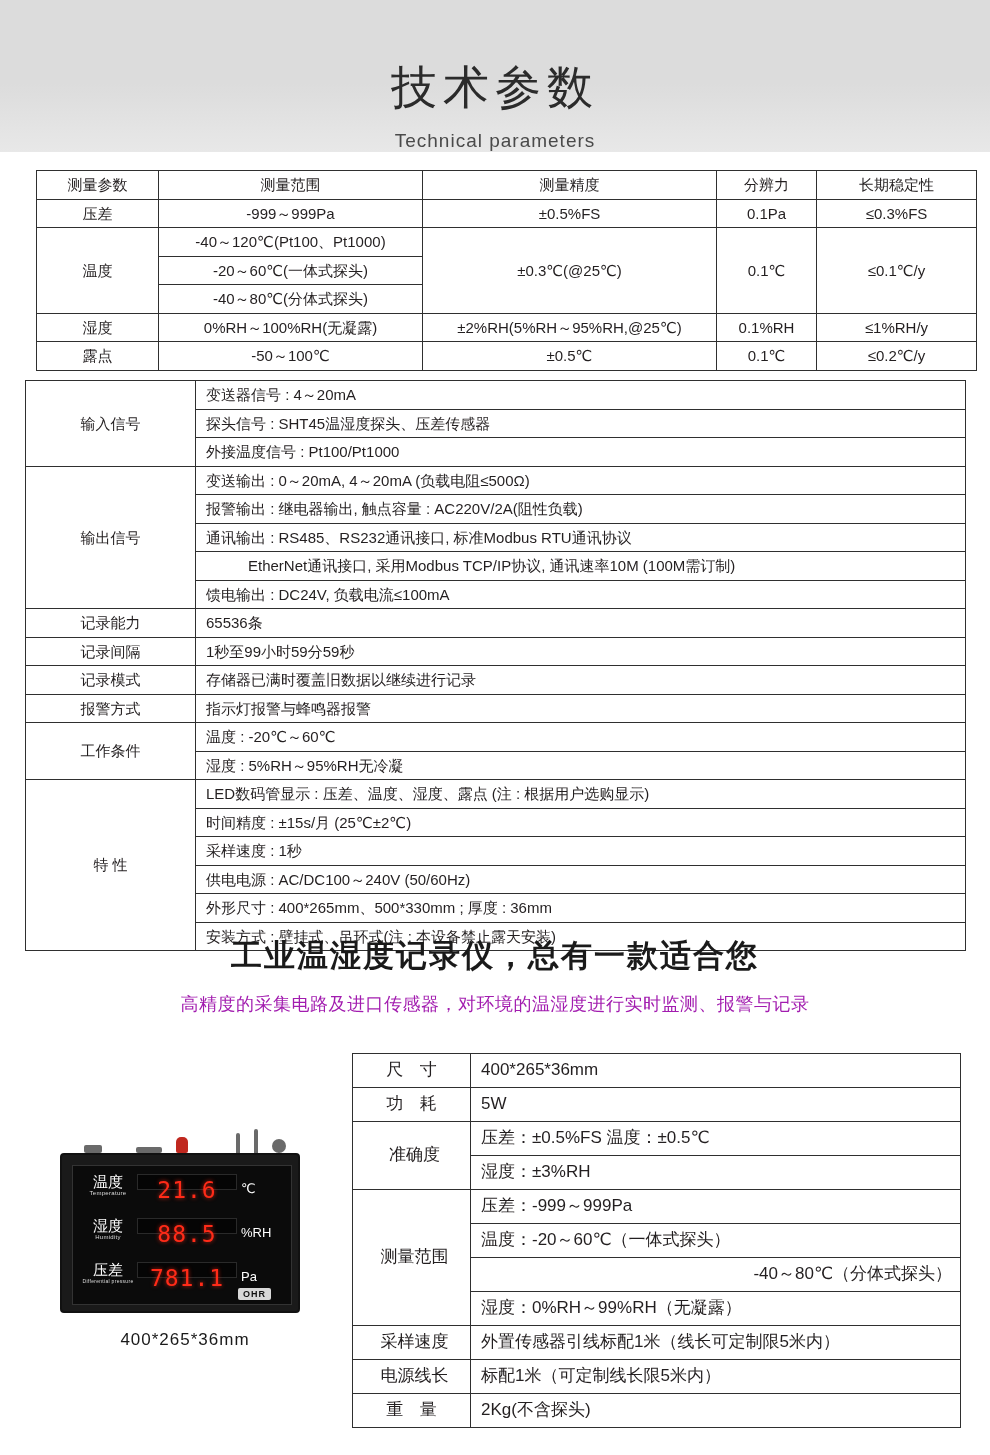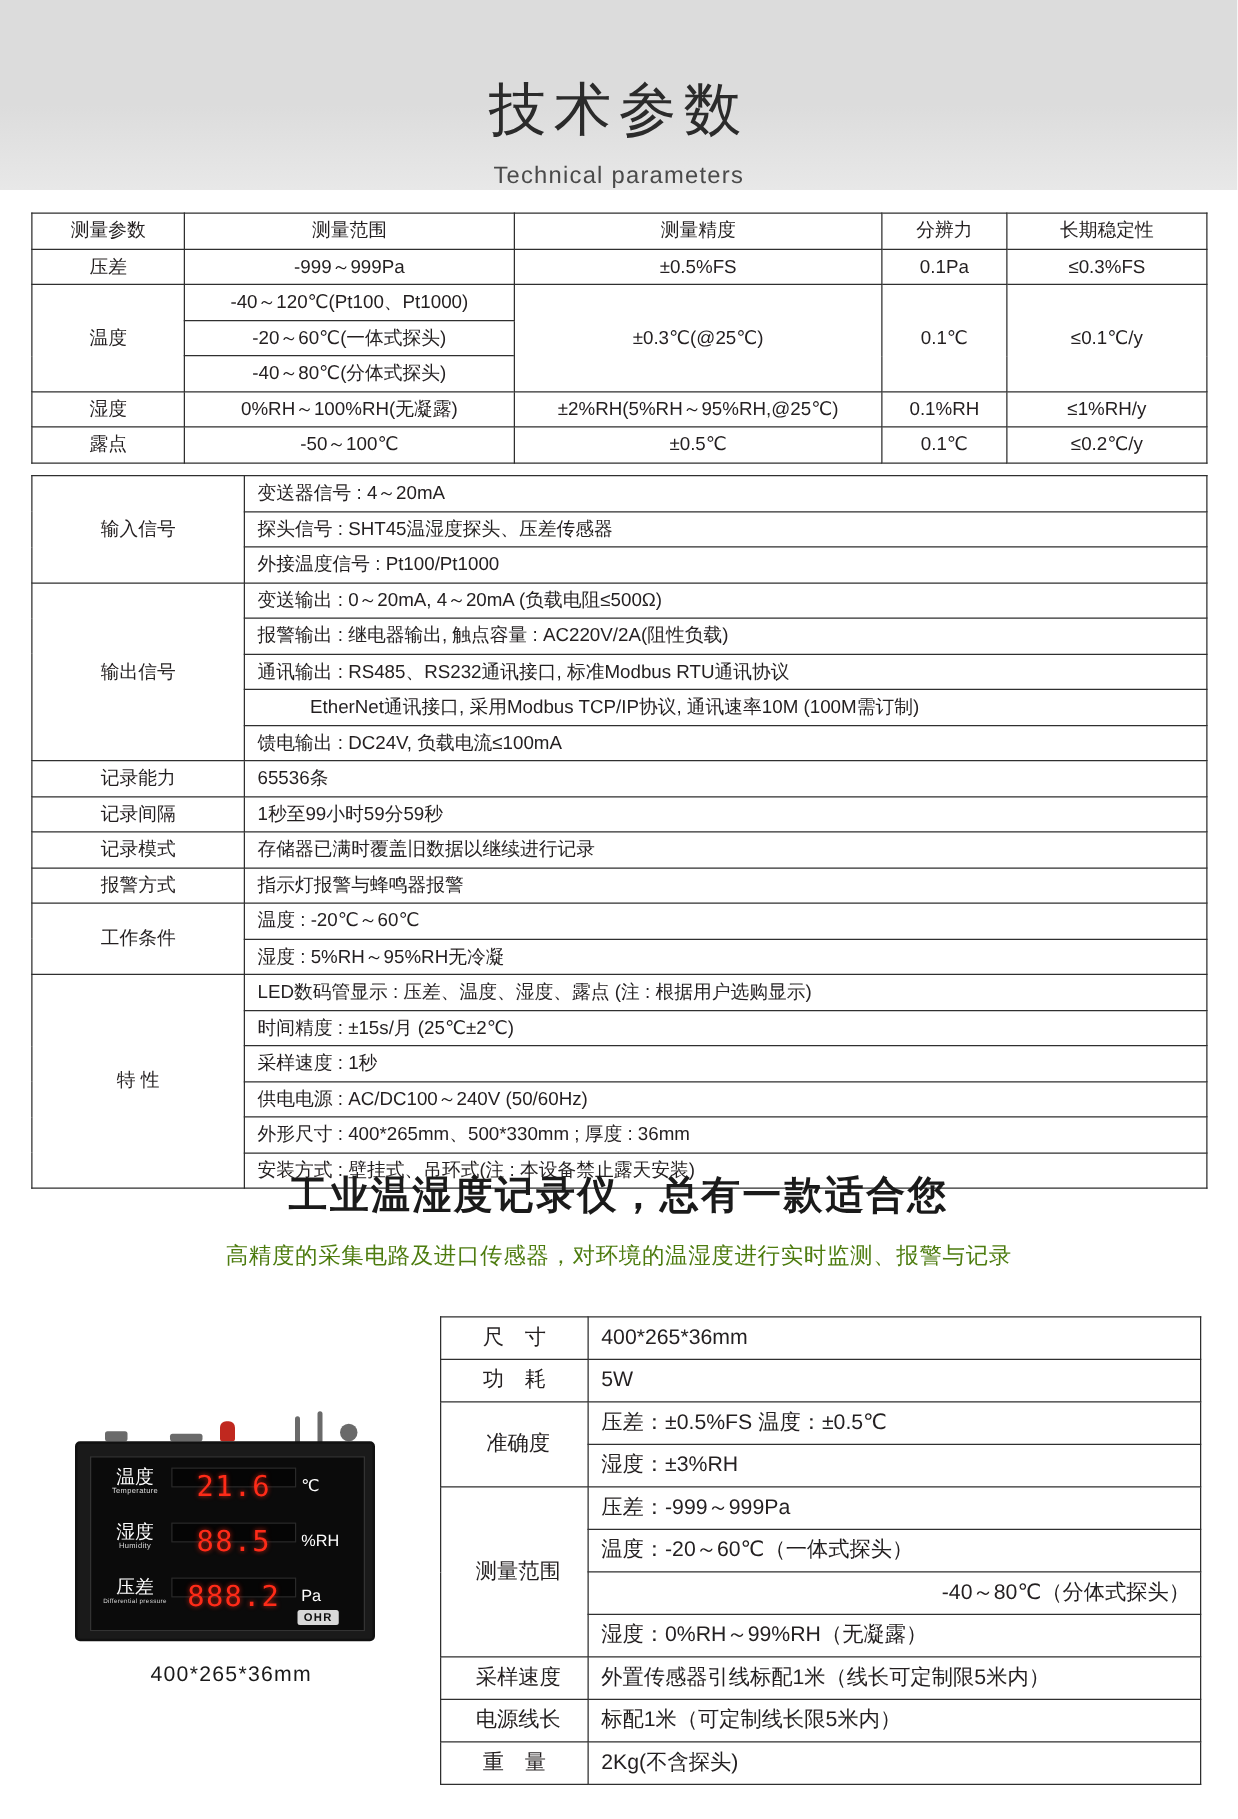--- a/index.html
+++ b/index.html
@@ -47,21 +47,21 @@
   table.spec td {
     border: 1px solid #2f2f2f;
     font-size: 15px;
     padding: 4px 6px;
     line-height: 1.3;
     vertical-align: middle;
   }
   .c { text-align: center; }
 
   
-  #table1-wrap { position: absolute; left: 25px; top: 170px; }
+  #table1-wrap { position: absolute; left: 36px; top: 170px; }
   #table1 { width: 940px; }
   #table1 td { height: 26px; }
   #table1 .hdr { text-align: center; }
 
   
   #table2-wrap { position: absolute; left: 25px; top: 380px; }
   #table2 { width: 940px; }
   #table2 td { height: 27px; }
   #table2 td.lab { text-align: center; }
   #table2 td.val { text-align: left; padding-left: 10px; }
@@ -77,21 +77,21 @@
     font-weight: bold;
     letter-spacing: 2px;
     color: #1a1a1a;
   }
   .promo-sub {
     position: absolute;
     left: 0; top: 992px;
     width: 990px;
     text-align: center;
     font-size: 18px;
-    color: #4d7c0f;
+    color: #a21caf;
     letter-spacing: 0.5px;
   }
 
   
   #device-wrap {
     position: absolute;
     left: 40px;
     top: 1125px;
     width: 290px;
     height: 250px;
@@ -367,21 +367,21 @@
         <span class="en">Humidity</span>
       </div>
       <div class="digits" style="top:52px;">88.5</div>
       <div class="unit" style="top:59px;">%RH</div>
 
       <div class="row-label" style="top:96px;">
         <span class="cn">压差</span>
         <span class="en" style="font-size:5px;">Differential
 pressure</span>
       </div>
-      <div class="digits" style="top:96px;">888.2</div>
+      <div class="digits" style="top:96px;">781.1</div>
       <div class="unit" style="top:103px;">Pa</div>
 
       <div class="ohr-badge">OHR</div>
     </div>
   </div>
   <div class="device-caption">400*265*36mm</div>
 </div>
 
 <div id="table3-wrap">
   <table class="spec" id="table3">

